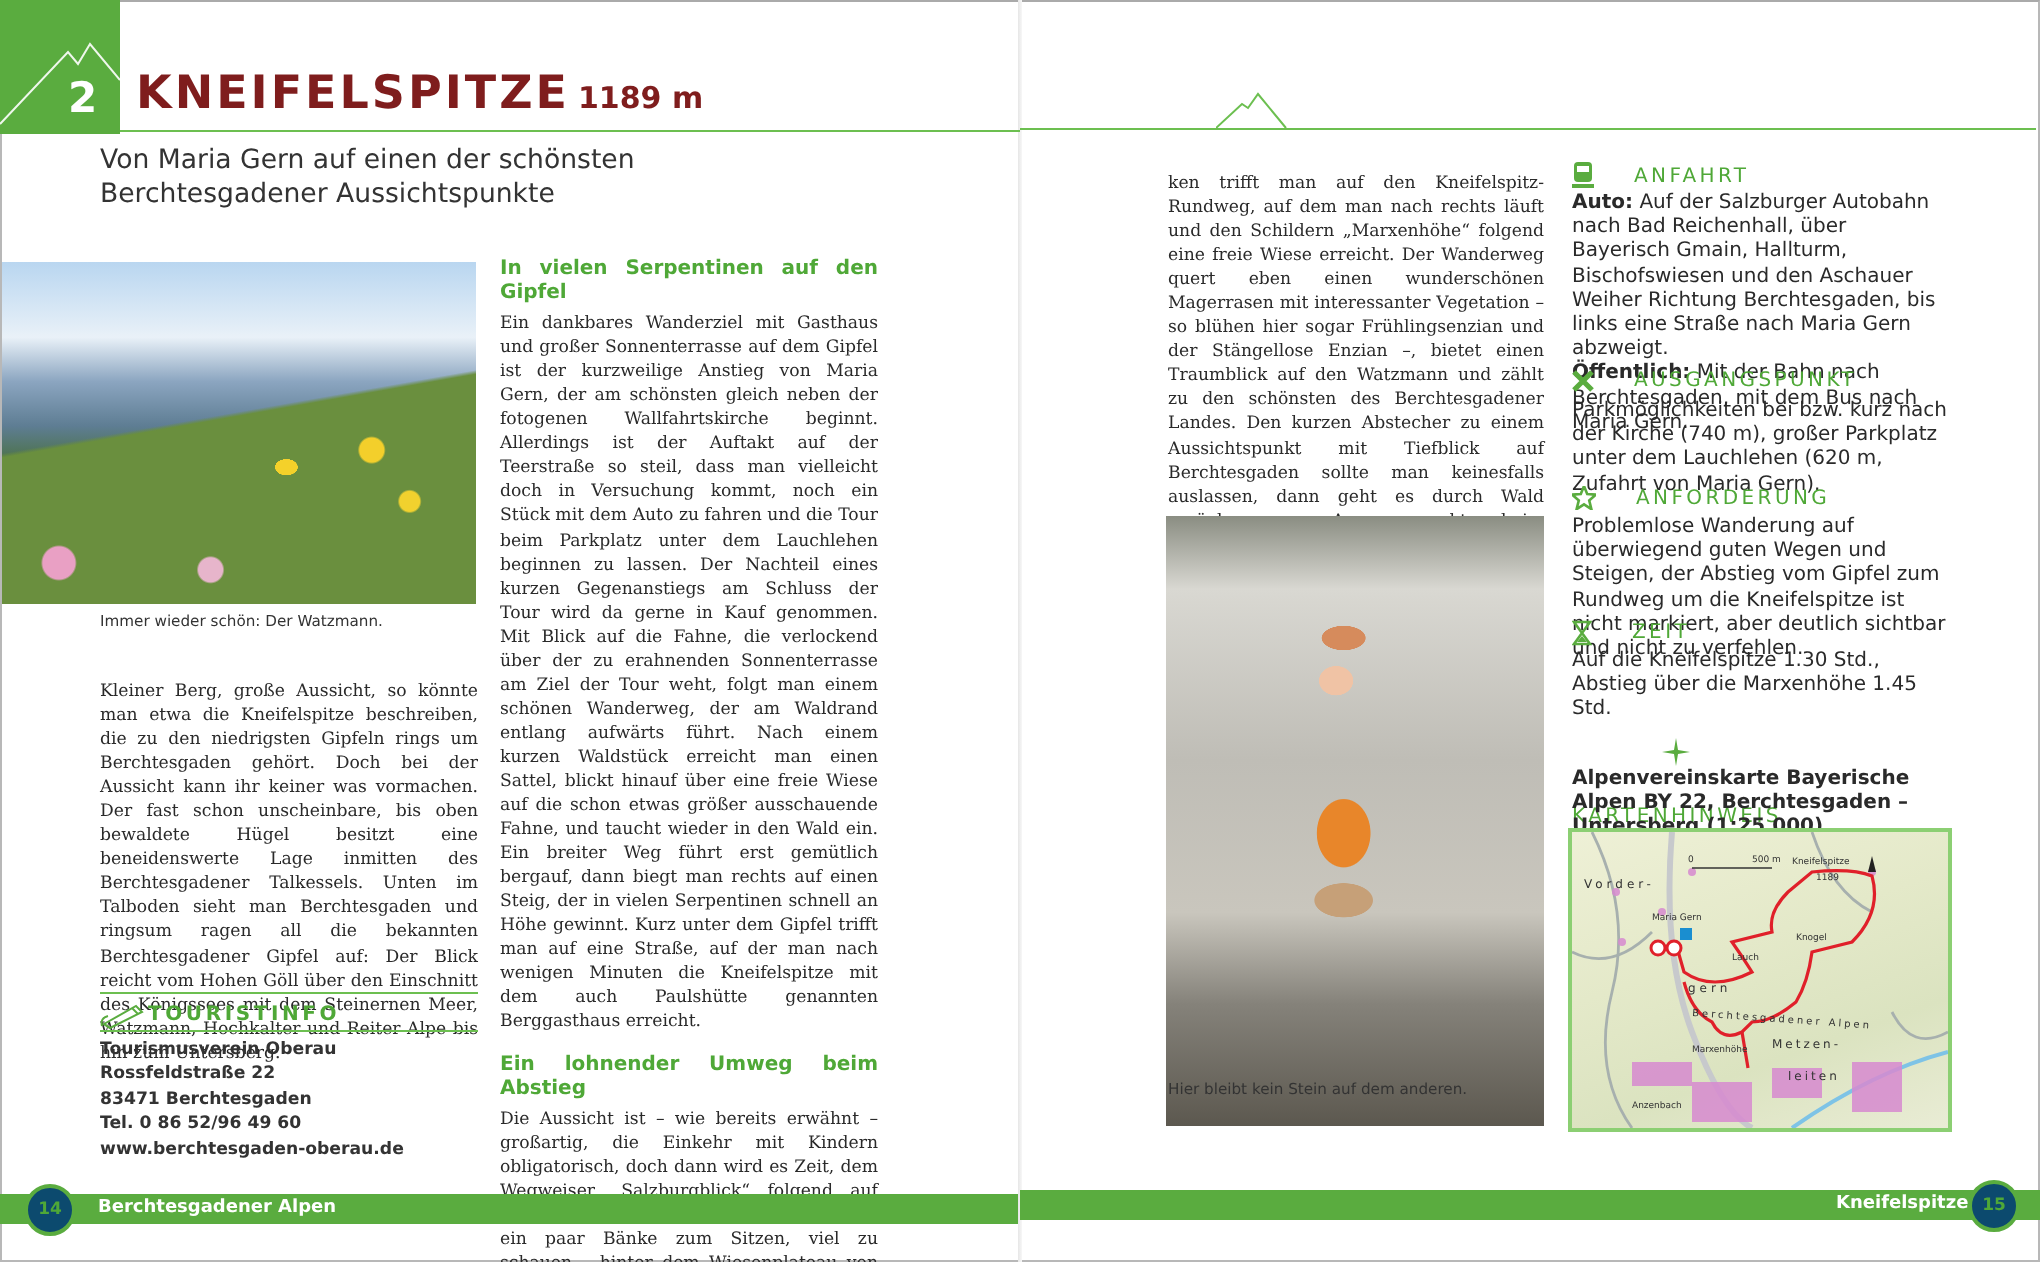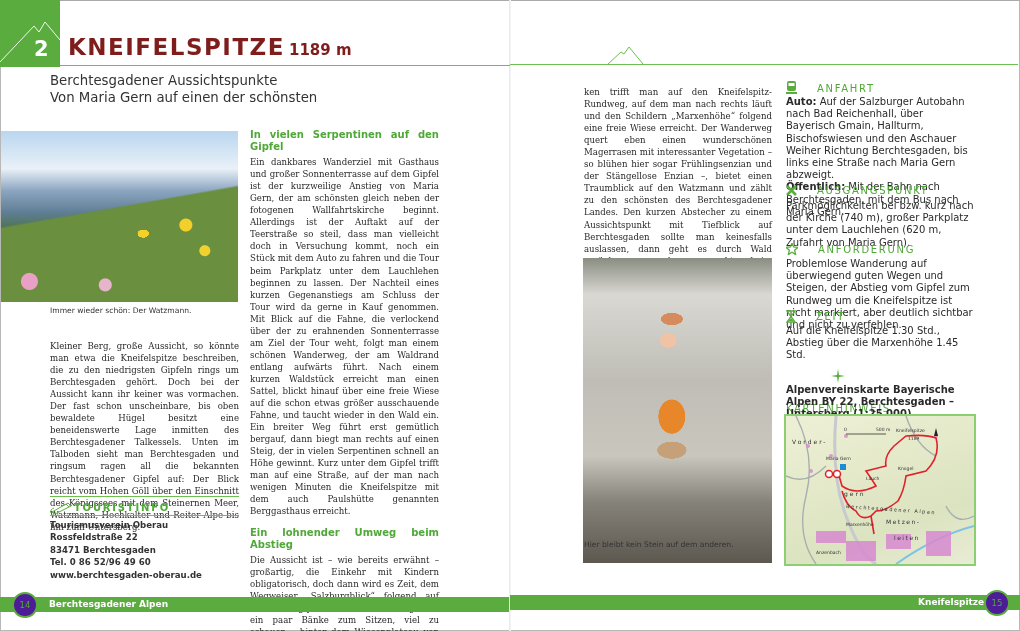--- a/index.html
+++ b/index.html
@@ -47,21 +47,21 @@
   .sec-head { position:absolute; left:786px; font-family:"DejaVu Sans", sans-serif; color:#4fa837; font-size:10px; letter-spacing:1.7px; display:flex; align-items:center; gap:20px; }
   .sec-body { position:absolute; left:786px; width:188px; font-family:"DejaVu Sans", sans-serif; font-size:10px; line-height:12.2px; color:#2a2a2a; }
   .sec-body b { font-weight:bold; }
   
   .map { position:absolute; left:784px; top:414px; width:188px; height:148px; border:2px solid #8ccf73; background:linear-gradient(160deg,#eef0d6 0%,#e4e9c9 40%,#dbe3c0 70%,#e9ecd5 100%); overflow:hidden; }
   .map svg { position:absolute; left:0; top:0; }
   
   .foot-l { position:absolute; left:0; top:597px; width:509px; height:15px; background:#5aac3f; }
   .foot-r { position:absolute; left:510px; top:595px; width:510px; height:15px; background:#5aac3f; }
   .foot-txt { position:absolute; color:#fff; font-family:"DejaVu Sans", sans-serif; font-weight:bold; font-size:9px; }
-  .pagenum { position:absolute; width:22px; height:22px; border-radius:50%; background:#4c1d95; border:2px solid #5aac3f; color:#4fa837; font-family:"DejaVu Sans", sans-serif; font-weight:normal; font-size:8.5px; text-align:center; line-height:22px; box-sizing:content-box; }
+  .pagenum { position:absolute; width:22px; height:22px; border-radius:50%; background:#0c4a6e; border:2px solid #5aac3f; color:#4fa837; font-family:"DejaVu Sans", sans-serif; font-weight:bold; font-size:8.5px; text-align:center; line-height:22px; box-sizing:content-box; }
 </style>
 </head>
 <body>
 
 <div class="page-frame"></div>
 <div class="spine"></div>
 
 <div class="chap-box">
   <svg width="60" height="67">
     <polyline points="0,62 34,26 39,32 45,22 60,40" fill="none" stroke="#fff" stroke-width="1" opacity="0.9"></polyline>
@@ -70,22 +70,22 @@
 </div>
 <div class="title-line"></div>
 <div class="title-line-r"></div>
 <svg class="peak-r" width="40" height="22">
   <polyline points="0,20 13,8 16,10 21,3 35,20" fill="#fff" stroke="#6cbf50" stroke-width="1"></polyline>
 </svg>
 <div class="title">
   <span>KNEIFELSPITZE</span><span class="alt">1189 m</span>
 </div>
 <div class="subtitle">
+  <div>Von Maria Gern auf einen der schönsten</div>
   <div>Berchtesgadener Aussichtspunkte</div>
-  <div>Von Maria Gern auf einen der schönsten</div>
 </div>
 
 <div class="photo1"></div>
 <div class="caption" style="left:50px; top:306px;">Immer wieder schön: Der Watzmann.</div>
 
 <div class="body" style="left:50px; top:340px; width:189px;">
   <p>Kleiner Berg, große Aussicht, so könnte man etwa die Kneifelspitze beschreiben, die zu den niedrigsten Gipfeln rings um Berchtesgaden gehört. Doch bei der Aussicht kann ihr keiner was vormachen. Der fast schon unscheinbare, bis oben bewaldete Hügel besitzt eine beneidenswerte Lage inmitten des Berchtesgadener Talkessels. Unten im Talboden sieht man Berchtesgaden und ringsum ragen all die bekannten Berchtesgadener Gipfel auf: Der Blick reicht vom Hohen Göll über den Einschnitt des Königssees mit dem Steinernen Meer, Watzmann, Hochkalter und Reiter Alpe bis hin zum Untersberg.</p>
 </div>
 
 <div class="ti-rule" style="top:496px;"></div>

